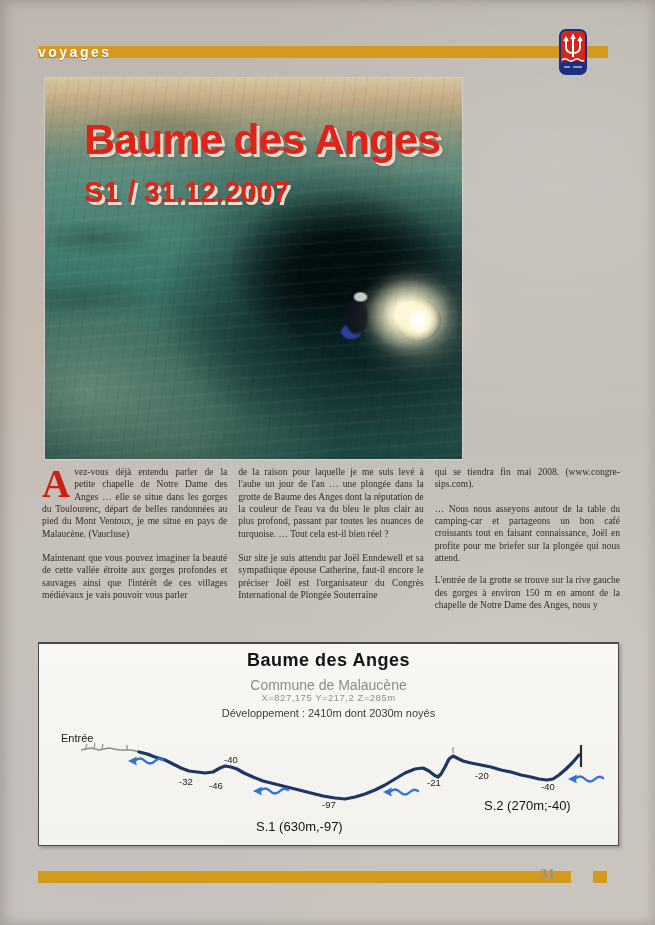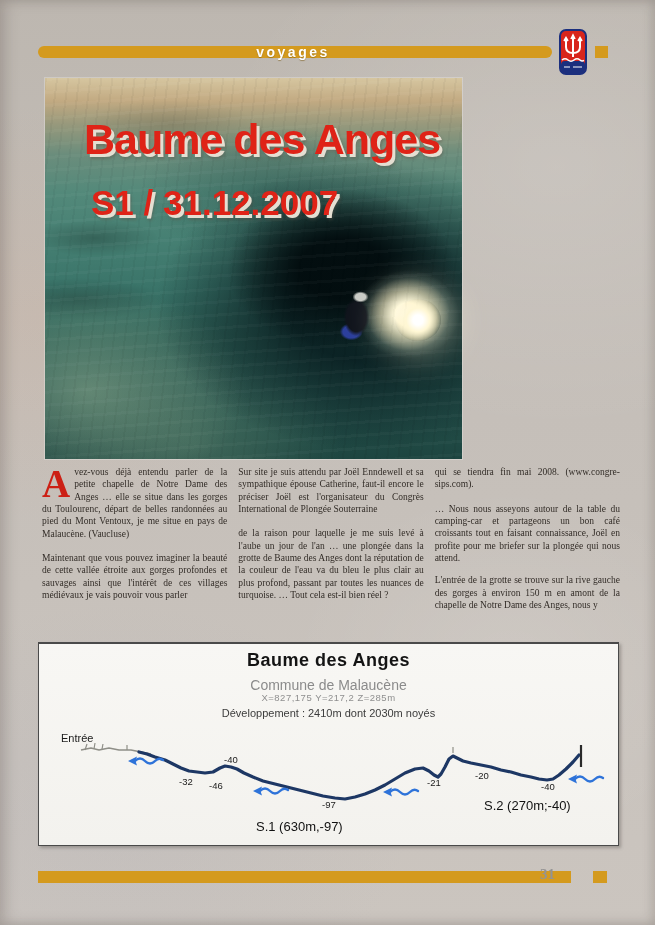--- a/index.html
+++ b/index.html
@@ -7,22 +7,22 @@
     font-family:"Liberation Serif",serif;
     background:
       radial-gradient(380px 300px at 6% 34%, rgba(208,172,150,.22), rgba(208,172,150,0) 70%),
       radial-gradient(500px 380px at 85% 18%, rgba(255,255,255,.14), rgba(255,255,255,0) 70%),
       radial-gradient(420px 300px at 18% 88%, rgba(160,162,178,.16), rgba(160,162,178,0) 70%),
       radial-gradient(320px 260px at 78% 72%, rgba(255,255,255,.10), rgba(255,255,255,0) 70%),
       linear-gradient(180deg,#bdb7b0 0%,#c5bfb9 45%,#cbc5bf 100%);
     box-shadow:inset 6px 0 14px rgba(90,80,75,.25), inset -4px 0 10px rgba(90,80,75,.15);}
 
   
-  .topbar{position:absolute;left:38px;top:46px;width:514px;height:12px;background:#d49a1e;
-    display:flex;align-items:center;justify-content:center;border-radius:6px;}
+  .topbar{position:absolute;left:38px;top:46px;width:569px;height:12px;background:#d49a1e;
+    display:flex;align-items:center;justify-content:flex-start;}
   .voyages{font-family:"Liberation Sans",sans-serif;font-weight:bold;font-size:14px;
     color:#fff;letter-spacing:2.5px;padding-right:4px;line-height:12px;
     text-shadow:0 1px 1px rgba(120,90,20,.55);}
   .topbar-stub{position:absolute;left:595px;top:46px;width:13px;height:12px;background:#d49a1e;}
   .logo{position:absolute;left:559px;top:29px;width:28px;height:46px;}
 
   
   .photo{position:absolute;left:45px;top:78px;width:417px;height:381px;
     background:
       radial-gradient(60px 52px at 87% 62%, #ffffff 0%, #fff8dc 22%, rgba(255,244,200,.55) 45%, rgba(180,210,190,.12) 70%, rgba(0,0,0,0) 85%),
@@ -44,22 +44,22 @@
     background:radial-gradient(circle,#ffffff 16%,#fff7d4 38%,rgba(255,244,200,.45) 62%,rgba(255,244,200,0) 78%);
     box-shadow:0 0 34px 14px rgba(255,250,215,.45);}
   .diver{position:absolute;left:70%;top:55%;width:42px;height:56px;filter:blur(.4px);
     background:
       radial-gradient(13px 9px at 56% 16%, #c9cbc6 0 40%, rgba(0,0,0,0) 62%),
       radial-gradient(17px 25px at 46% 52%, #10141c 0 58%, rgba(0,0,0,0) 76%),
       radial-gradient(16px 12px at 34% 78%, #2c3f9c 0 52%, rgba(0,0,0,0) 72%);}
   .hero-title{position:absolute;left:39px;top:40px;margin:0;font-family:"Liberation Sans",sans-serif;
     font-weight:bold;font-size:43px;letter-spacing:-1px;color:#df2317;line-height:1;
     text-shadow:3px 3px 0 #e5dfd2, 4px 5px 3px rgba(90,80,70,.4);}
-  .hero-subtitle{position:absolute;left:39px;top:100px;margin:7px;font-family:"Liberation Sans",sans-serif;
-    font-weight:bold;font-size:35px;letter-spacing:0px;color:#df2317;line-height:1;
+  .hero-subtitle{position:absolute;left:39px;top:100px;margin:0;font-family:"Liberation Sans",sans-serif;
+    font-weight:bold;font-size:29px;letter-spacing:0px;color:#df2317;line-height:1;
     text-shadow:3px 3px 0 #e5dfd2, 4px 5px 3px rgba(90,80,70,.4);}
 
   
   .article{position:absolute;left:42px;top:466px;width:578px;height:180px;display:flex;gap:11px;
     color:#322c27;font-size:9.5px;line-height:1.3;text-align:justify;}
   .col{flex:1 1 0;}
   .col p{margin:0 0 12px 0;}
   .col p.tight{margin-bottom:10px;}
   .dropcap{float:left;color:#cc2015;font-weight:bold;font-size:39px;line-height:.82;
     padding:2px 4px 0 0;font-family:"Liberation Serif",serif;}
@@ -115,22 +115,22 @@
     <h1 class="hero-title">Baume des Anges</h1>
     <h2 class="hero-subtitle">S1 / 31.12.2007</h2>
   </div>
 
   <div class="article">
     <div class="col">
       <p><span class="dropcap">A</span><span>vez-vous déjà entendu parler de la petite chapelle de Notre Dame des Anges … elle se situe dans les gorges du Toulourenc, départ de belles randonnées au pied du Mont Ventoux, je me situe en pays de Malaucène. (Vaucluse)</span></p>
       <p>Maintenant que vous pouvez imaginer la beauté de cette vallée étroite aux gorges profondes et sauvages ainsi que l'intérêt de ces villages médiévaux je vais pouvoir vous parler</p>
     </div>
     <div class="col">
+      <p>de la raison pour laquelle je me suis levé à l'aube un jour de l'an … une plongée dans la grotte de Baume des Anges dont la réputation de la couleur de l'eau va du bleu le plus clair au plus profond, passant par toutes les nuances de turquoise. … Tout cela est-il bien réel ?</p>
       <p>Sur site je suis attendu par Joël Enndewell et sa sympathique épouse Catherine, faut-il encore le préciser Joël est l'organisateur du Congrès International de Plongée Souterraine</p>
-      <p>de la raison pour laquelle je me suis levé à l'aube un jour de l'an … une plongée dans la grotte de Baume des Anges dont la réputation de la couleur de l'eau va du bleu le plus clair au plus profond, passant par toutes les nuances de turquoise. … Tout cela est-il bien réel ?</p>
     </div>
     <div class="col">
       <p>qui se tiendra fin mai 2008. (www.congre-sips.com).</p>
       <p class="tight">… Nous nous asseyons autour de la table du camping-car et partageons un bon café croissants tout en faisant connaissance, Joël en profite pour me briefer sur la plongée qui nous attend.</p>
       <p>L'entrée de la grotte se trouve sur la rive gauche des gorges à environ 150 m en amont de la chapelle de Notre Dame des Anges, nous y</p>
     </div>
   </div>
 
   <div class="survey">
     <div class="hdr sv-title">Baume des Anges</div>

